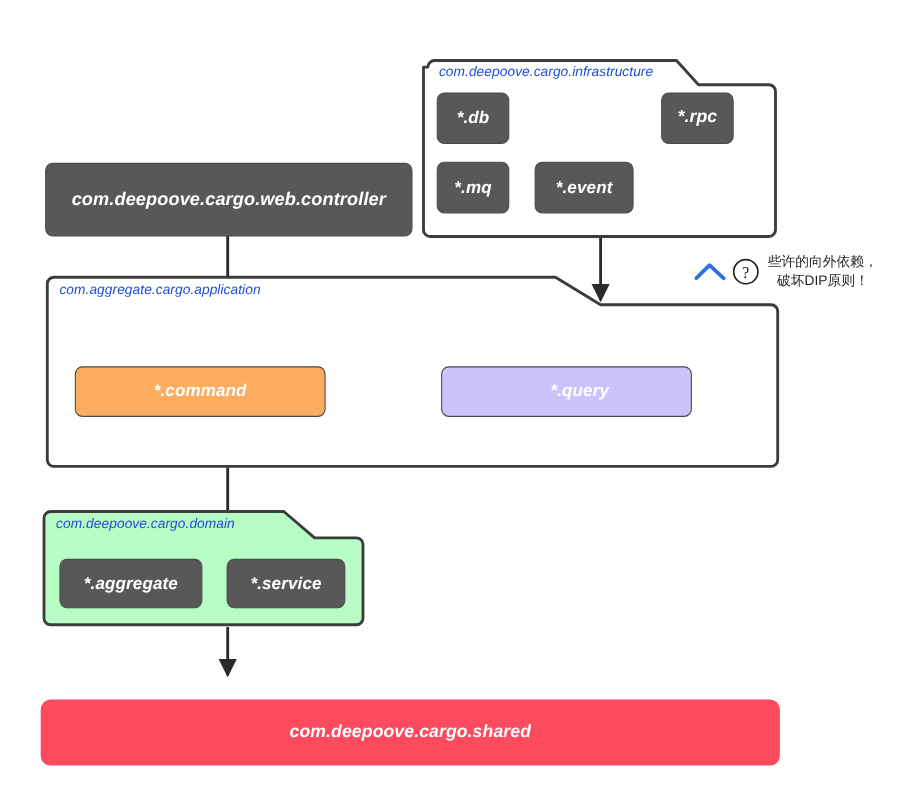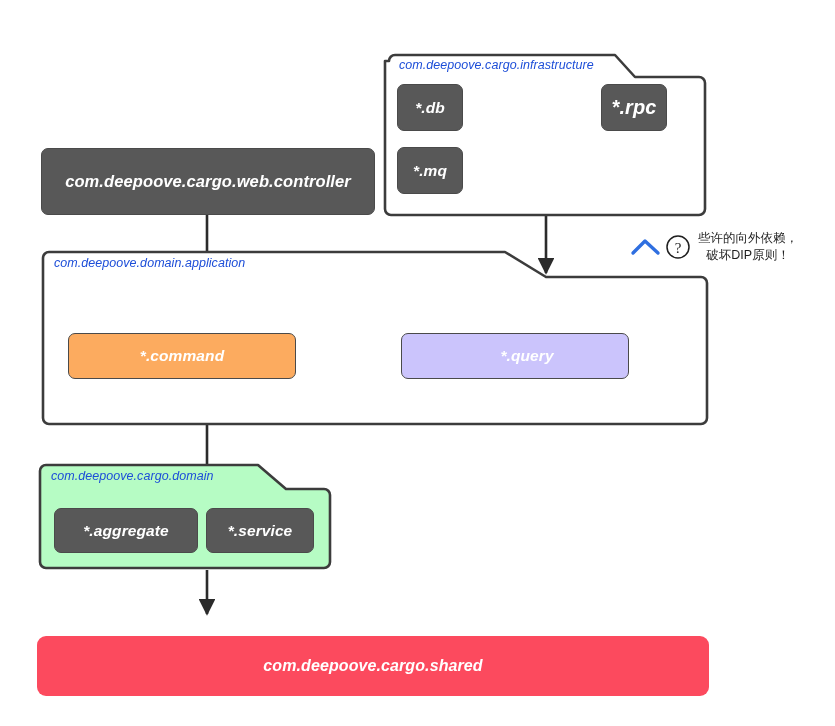--- a/index.html
+++ b/index.html
@@ -122,57 +122,60 @@
       <path d="M 6 28 A 6 6 0 0 1 12 22 L 232 22 L 252 44 L 316 44
                A 6 6 0 0 1 322 50 L 322 176 A 6 6 0 0 1 316 182
                L 8 182 A 6 6 0 0 1 2 176 L 2 28 Z" fill="#ffffff" stroke="#3c3c3c" stroke-width="2.6" stroke-linejoin="round"></path>
     </svg>
     <div class="pkg-label" style="left:16px; top:25px;">com.deepoove.cargo.infrastructure</div>
   </div>
 
   <div class="node node-dark" style="left:397px; top:84px; width:66px; height:47px; font-size:15.5px;">
     <span>*.db</span>
   </div>
-  <div class="node node-dark" style="left:601px; top:84px; width:66px; height:47px; font-size:20px;">
+  <div class="node node-dark" style="left:601px; top:84px; width:66px; height:47px; font-size:16px;">
     <span>*.rpc</span>
   </div>
   <div class="node node-dark" style="left:397px; top:147px; width:66px; height:47px; font-size:15.5px;">
     <span>*.mq</span>
+  </div>
+  <div class="node node-dark" style="left:486px; top:147px; width:90px; height:47px; font-size:15.5px;">
+    <span>*.event</span>
   </div>
 
   <div class="node node-dark" style="left:41px; top:148px; width:334px; height:67px; font-size:16.5px;">
     <span>com.deepoove.cargo.web.controller</span>
   </div>
 
   <div class="package" style="left:41px; top:250px; width:668px; height:176px;">
     <svg width="668" height="176" viewBox="0 0 668 176" xmlns="http://www.w3.org/2000/svg">
       <path d="M 2 8 A 6 6 0 0 1 8 2 L 464 2 L 505 27 L 660 27
                A 6 6 0 0 1 666 33 L 666 168 A 6 6 0 0 1 660 174
                L 8 174 A 6 6 0 0 1 2 168 L 2 8 Z" fill="#ffffff" stroke="#3c3c3c" stroke-width="2.6" stroke-linejoin="round"></path>
     </svg>
-    <div class="pkg-label" style="left:13px; top:6px;">com.deepoove.domain.application</div>
+    <div class="pkg-label" style="left:13px; top:6px;">com.aggregate.cargo.application</div>
   </div>
 
   <div class="node node-orange" style="left:68px; top:333px; width:228px; height:46px; font-size:15.5px;">
     <span>*.command</span>
   </div>
   <div class="node node-lavender" style="left:401px; top:333px; width:228px; height:46px; font-size:15.5px;padding-left:24px;">
     <span>*.query</span>
   </div>
 
   <div class="package" style="left:38px; top:463px; width:295px; height:107px;">
     <svg width="295" height="107" viewBox="0 0 295 107" xmlns="http://www.w3.org/2000/svg">
       <path d="M 2 8 A 6 6 0 0 1 8 2 L 220 2 L 248 26 L 286 26
                A 6 6 0 0 1 292 32 L 292 99 A 6 6 0 0 1 286 105
                L 8 105 A 6 6 0 0 1 2 99 L 2 8 Z" fill="#b6fcc4" stroke="#3c3c3c" stroke-width="2.6" stroke-linejoin="round"></path>
     </svg>
     <div class="pkg-label" style="left:13px; top:6px;">com.deepoove.cargo.domain</div>
   </div>
 
-  <div class="node node-dark" style="left:54px; top:508px; width:144px; height:45px; font-size:15.5px;">
+  <div class="node node-dark" style="left:54px; top:508px; width:130px; height:45px; font-size:15.5px;">
     <span>*.aggregate</span>
   </div>
   <div class="node node-dark" style="left:206px; top:508px; width:108px; height:45px; font-size:15.5px;">
     <span>*.service</span>
   </div>
 
   <div class="node node-red" style="left:37px; top:617px; width:672px; height:60px; font-size:16px;">
     <span>com.deepoove.cargo.shared</span>
   </div>
 

